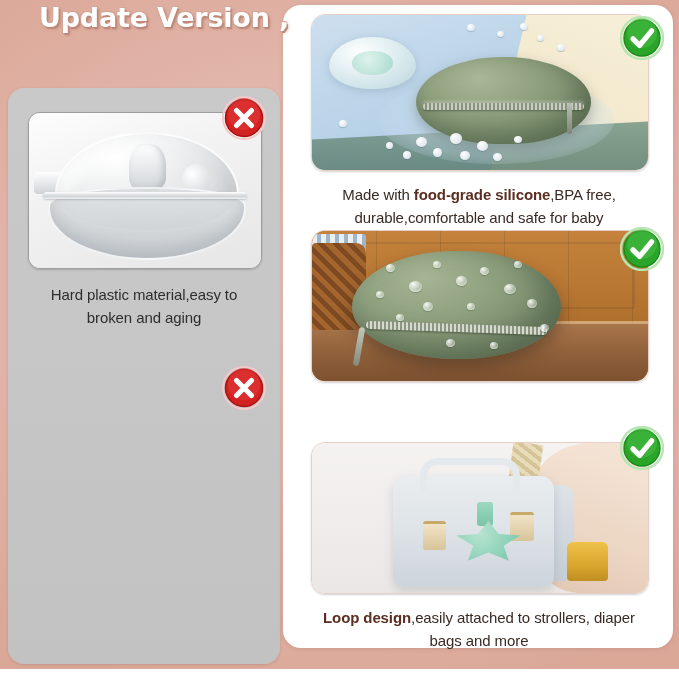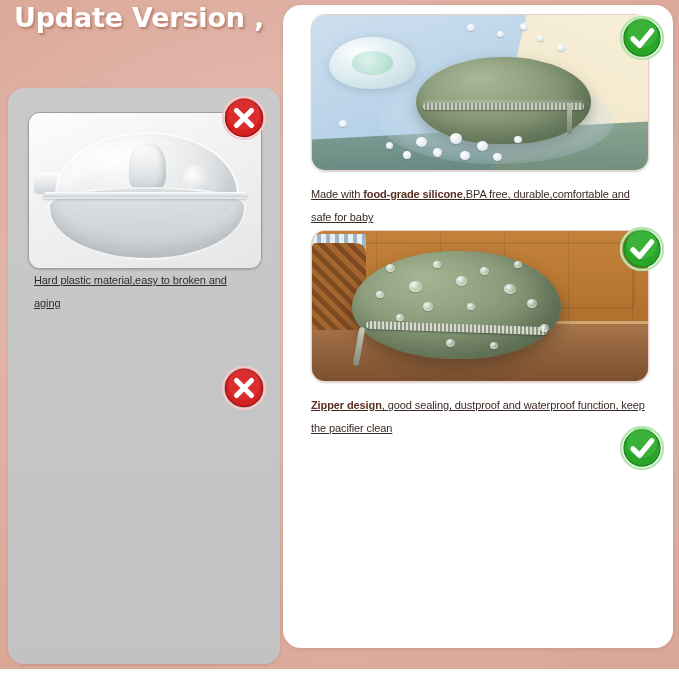--- a/index.html
+++ b/index.html
@@ -13,20 +13,21 @@
     font-family: "Liberation Sans", sans-serif;
   }
 
   #infographic {
     position: relative;
     width: 679px;
     height: 669px;
     background:
       radial-gradient(ellipse 80% 60% at 50% 45%, #e8c5bb 0%, #e3b9ae 45%, #dba898 100%);
     overflow: hidden;
+    text-align: center;
   }
 
   
   .title-block {
     position: absolute;
     left: 14px;
     top: 2px;
     width: 300px;
     z-index: 6;
   }
@@ -78,24 +79,23 @@
   .photo {
     position: relative;
     border-radius: 12px;
     overflow: hidden;
     box-shadow: 0 1px 2px rgba(0,0,0,0.18);
   }
   .photo-left  { border: 1px solid #9d9d9d; }
   .photo-right { border: 1.5px solid #e6cfc6; border-radius: 14px; }
 
   .caption {
-    font-size: 11px;
+    font-size: 15px;
     line-height: 23px;
     letter-spacing: -0.1px;
-    text-decoration: underline;
   }
   .caption-left  { color: #2e2e2e; }
   .caption-right { color: #3a2a24; }
   .caption-right b { color: #5a2f22; font-weight: bold; }
 
   
   .badge {
     position: absolute;
     width: 44px;
     height: 44px;
@@ -371,21 +371,21 @@
     <div class="photo photo-left" style="width:232px; height:155px;">
       <div class="art-clearcase">
         <div class="clip"></div>
         <div class="dome"></div>
         <div class="nub"></div>
         <div class="nub2"></div>
         <div class="base"></div>
         <div class="seam"></div>
       </div>
     </div>
-    <div class="caption caption-left" style="padding:0 6px;">Hard plastic material,easy to broken and aging</div>
+    <div class="caption caption-left" style="margin-top:14px; padding:0 6px;">Hard plastic material,easy to broken and aging</div>
   </div>
   <div class="badge" style="left:222px; top:96px;">
     <svg viewBox="0 0 44 44" aria-hidden="true">
       <circle cx="22" cy="22" r="21" fill="none" stroke="#f3c9c9" stroke-width="2"></circle>
       <circle cx="22" cy="22" r="18.5" fill="#d32020" stroke="#a81212" stroke-width="1.5"></circle>
       <circle cx="22" cy="18" r="16" fill="#e23a3a" opacity=".55"></circle>
       <path d="M14.5 14.5 L29.5 29.5 M29.5 14.5 L14.5 29.5" stroke="#ffffff" stroke-width="5.2" stroke-linecap="round"></path>
     </svg>
   </div>
 
@@ -462,33 +462,49 @@
         <div class="drop" style="left:46%; top:48%; width:8px;  height:7px;"></div>
         <div class="drop" style="left:60%; top:20%; width:8px;  height:7px;"></div>
         <div class="drop" style="left:64%; top:45%; width:10px; height:9px;"></div>
         <div class="drop" style="left:25%; top:55%; width:8px;  height:7px;"></div>
         <div class="drop" style="left:40%; top:72%; width:9px;  height:8px;"></div>
         <div class="drop" style="left:53%; top:74%; width:8px;  height:7px;"></div>
         <div class="drop" style="left:68%; top:62%; width:9px;  height:8px;"></div>
         <div class="drop" style="left:19%; top:40%; width:8px;  height:7px;"></div>
       </div>
     </div>
-    <div class="caption caption-right" style="margin-top:12px;">
-      <b>Zipper design</b><span>, good sealing, dustproof and waterproof function, keep the pacifier clean</span>
-    </div>
   </div>
   <div class="badge" style="left:620px; top:227px;">
     <svg viewBox="0 0 44 44" aria-hidden="true">
       <circle cx="22" cy="22" r="21" fill="none" stroke="#b7e6b0" stroke-width="2.4"></circle>
       <circle cx="22" cy="22" r="18" fill="#2aa52a" stroke="#178c17" stroke-width="1.4"></circle>
       <circle cx="22" cy="17" r="15" fill="#49c046" opacity=".5"></circle>
       <path d="M13 22.8 L19.6 29.4 L31.6 14.8" fill="none" stroke="#ffffff" stroke-width="5.2" stroke-linecap="round" stroke-linejoin="round"></path>
     </svg>
   </div>
 
+  <div class="feature" style="left:311px; top:442px; width:336px;">
+    <div class="photo photo-right" style="width:336px; height:150px;">
+      <div class="art-bag">
+        <div class="person"></div>
+        <div class="strap"></div>
+        <div class="bag-side"></div>
+        <div class="bag"></div>
+        <div class="handle"></div>
+        <div class="buckle" style="left:33%; top:52%;"></div>
+        <div class="buckle" style="left:59%; top:46%;"></div>
+        <div class="flower-loop"></div>
+        <div class="flower"></div>
+        <div class="bottle"></div>
+      </div>
+    </div>
+    <div class="caption caption-right" style="margin-top:12px;">
+      <b>Loop design</b><span>,easily attached to strollers, diaper bags and more</span>
+    </div>
+  </div>
   <div class="badge" style="left:620px; top:426px;">
     <svg viewBox="0 0 44 44" aria-hidden="true">
       <circle cx="22" cy="22" r="21" fill="none" stroke="#b7e6b0" stroke-width="2.4"></circle>
       <circle cx="22" cy="22" r="18" fill="#2aa52a" stroke="#178c17" stroke-width="1.4"></circle>
       <circle cx="22" cy="17" r="15" fill="#49c046" opacity=".5"></circle>
       <path d="M13 22.8 L19.6 29.4 L31.6 14.8" fill="none" stroke="#ffffff" stroke-width="5.2" stroke-linecap="round" stroke-linejoin="round"></path>
     </svg>
   </div>
 
 </div>

